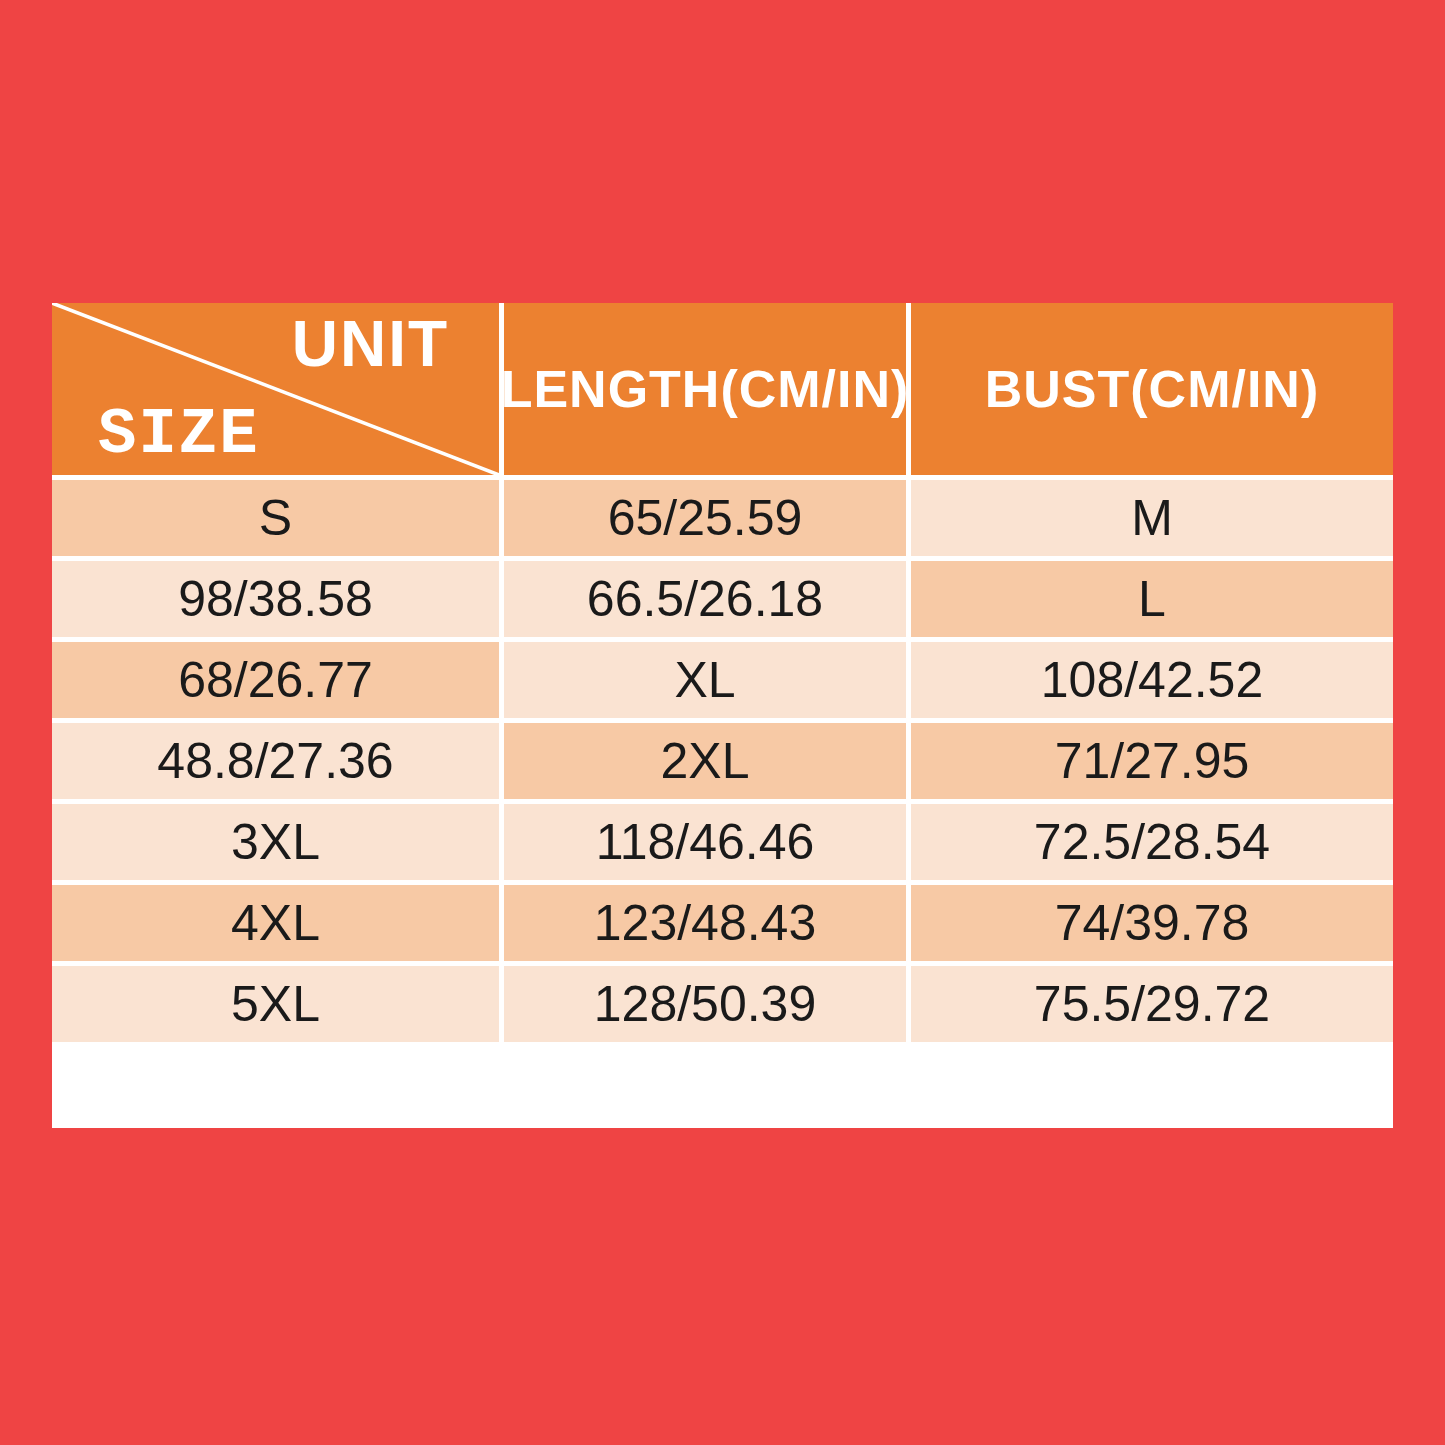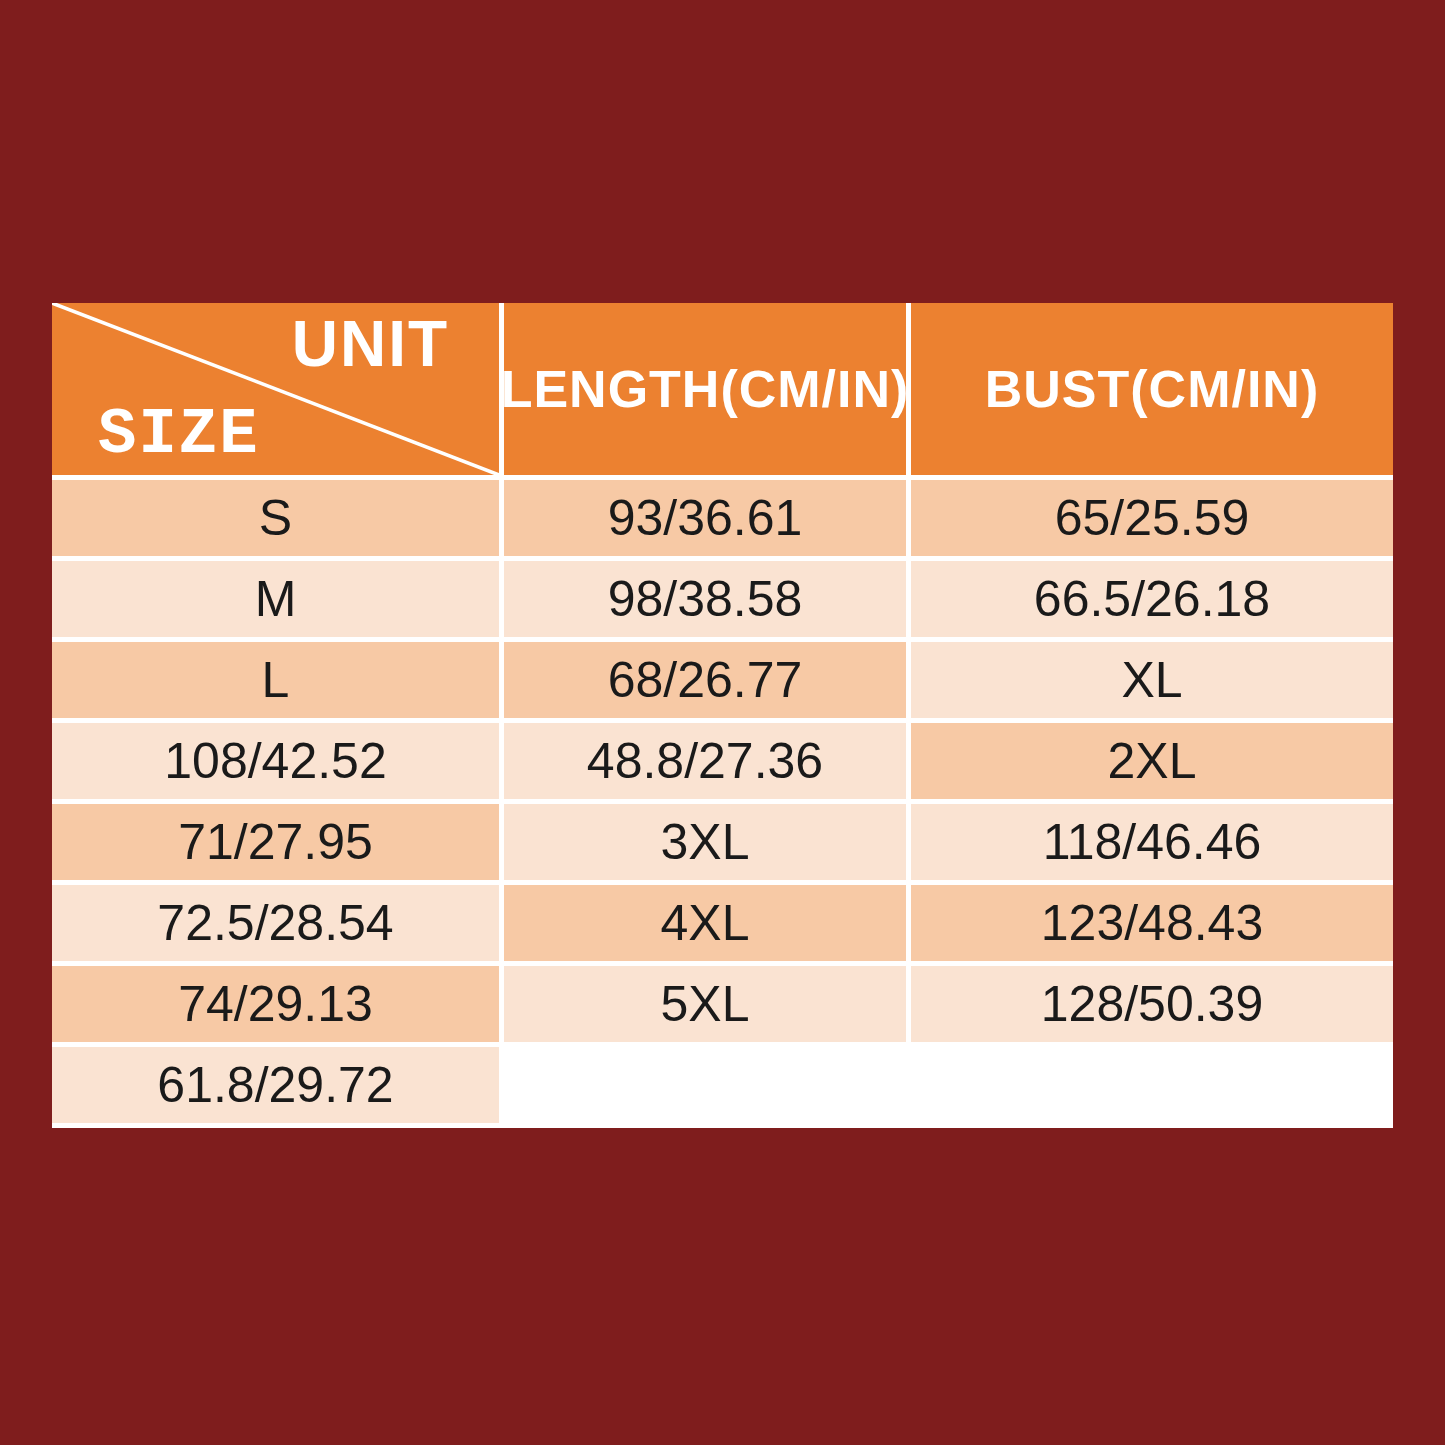--- a/index.html
+++ b/index.html
@@ -8,21 +8,21 @@
     background: #ffffff;
     width: 1445px;
     height: 1445px;
     font-family: "Liberation Sans", sans-serif;
     overflow: hidden;
   }
   .stage {
     position: relative;
     width: 1445px;
     height: 1445px;
-    background: #7f1d1d;
+    background: #ef4444;
   }
   .size-table {
     position: absolute;
     left: 52px;
     top: 303px;
     width: 1341px;
     height: 825px;
     display: grid;
     grid-template-columns: 447px 402px 482px;
     grid-template-rows: 172px repeat(8, 76px);
@@ -89,21 +89,20 @@
       <svg viewBox="0 0 100 100" preserveAspectRatio="none">
         <line x1="0" y1="0" x2="100" y2="100" stroke="#ffffff" stroke-width="3.5" vector-effect="non-scaling-stroke"></line>
       </svg>
       <span class="unit-label">UNIT</span>
       <span class="size-label">SIZE</span>
     </div>
     <div class="cell head">LENGTH(CM/IN)</div>
     <div class="cell head">BUST(CM/IN)</div>
 
     <div class="cell data-cell shade-a">S</div>
-    <div class="cell data-cell shade-a">93/36.61</div>
     <div class="cell data-cell shade-a">65/25.59</div>
 
     <div class="cell data-cell shade-b">M</div>
     <div class="cell data-cell shade-b">98/38.58</div>
     <div class="cell data-cell shade-b">66.5/26.18</div>
 
     <div class="cell data-cell shade-a">L</div>
     <div class="cell data-cell shade-a">68/26.77</div>
 
     <div class="cell data-cell shade-b">XL</div>
@@ -112,20 +111,20 @@
 
     <div class="cell data-cell shade-a">2XL</div>
     <div class="cell data-cell shade-a">71/27.95</div>
 
     <div class="cell data-cell shade-b">3XL</div>
     <div class="cell data-cell shade-b">118/46.46</div>
     <div class="cell data-cell shade-b">72.5/28.54</div>
 
     <div class="cell data-cell shade-a">4XL</div>
     <div class="cell data-cell shade-a">123/48.43</div>
-    <div class="cell data-cell shade-a">74/29.13</div>
+    <div class="cell data-cell shade-a">74/39.78</div>
 
     <div class="cell data-cell shade-b">5XL</div>
     <div class="cell data-cell shade-b">128/50.39</div>
-    <div class="cell data-cell shade-b">61.8/29.72</div>
+    <div class="cell data-cell shade-b">75.5/29.72</div>
 
   </div>
 </div>
 
 </body></html>

